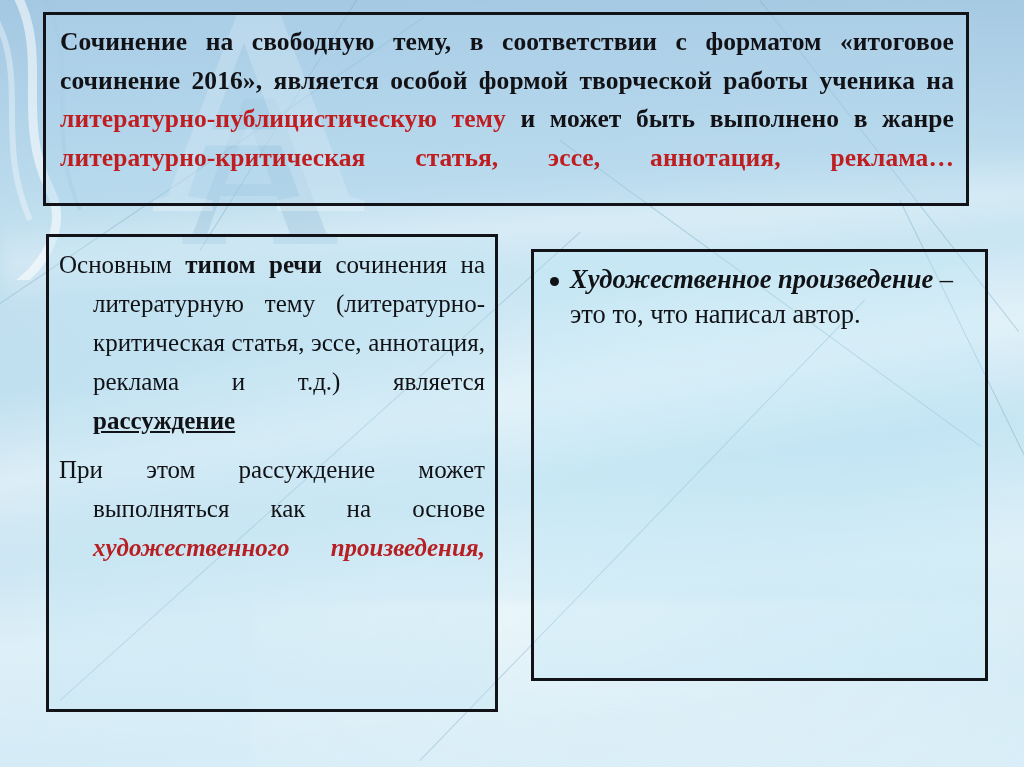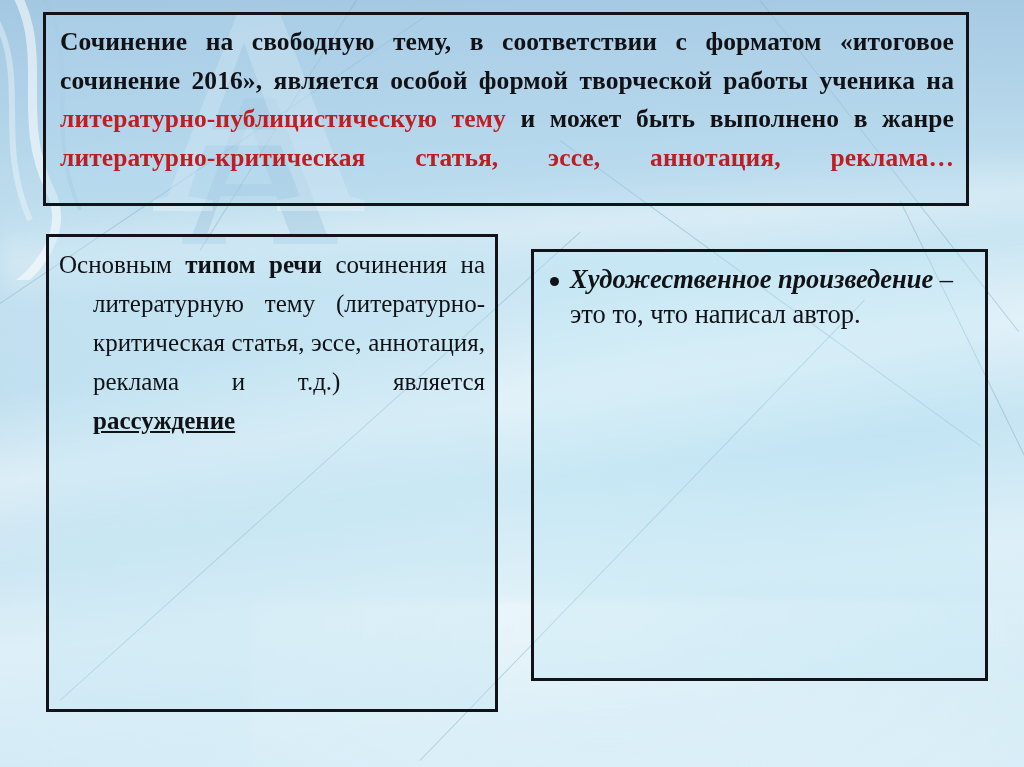--- a/index.html
+++ b/index.html
@@ -230,20 +230,21 @@
   </svg>
 
   <div class="box" id="top-box">
     <p><span>Сочинение на свободную тему, в соответствии с форматом «итоговое сочинение 2016», является особой формой творческой работы ученика на </span><span class="red">литературно-публицистическую тему</span><span> и может быть выполнено в жанре </span><span class="red">литературно-критическая статья, эссе, аннотация, реклама…</span></p>
   </div>
 
   <div class="box" id="left-box">
 
     <p><span>Основным </span><span class="b">типом речи</span><span> сочинения на литературную тему (литературно-критическая статья, эссе, аннотация, реклама и т.д.) является </span><span class="bu">рассуждение</span></p>
 
+    <p><span>При этом рассуждение может выполняться как на основе </span><span class="red-i">художественного произведения</span><span class="red-i">,</span></p>
 
   </div>
 
   <div class="box" id="right-box">
 
     <div class="bullet-item" id="bullet-1">
       <span class="bullet-dot"></span>
       <span class="bullet-text"><span class="term">Художественное произведение</span><span> – это то, что написал автор.</span></span>
     </div>
 

